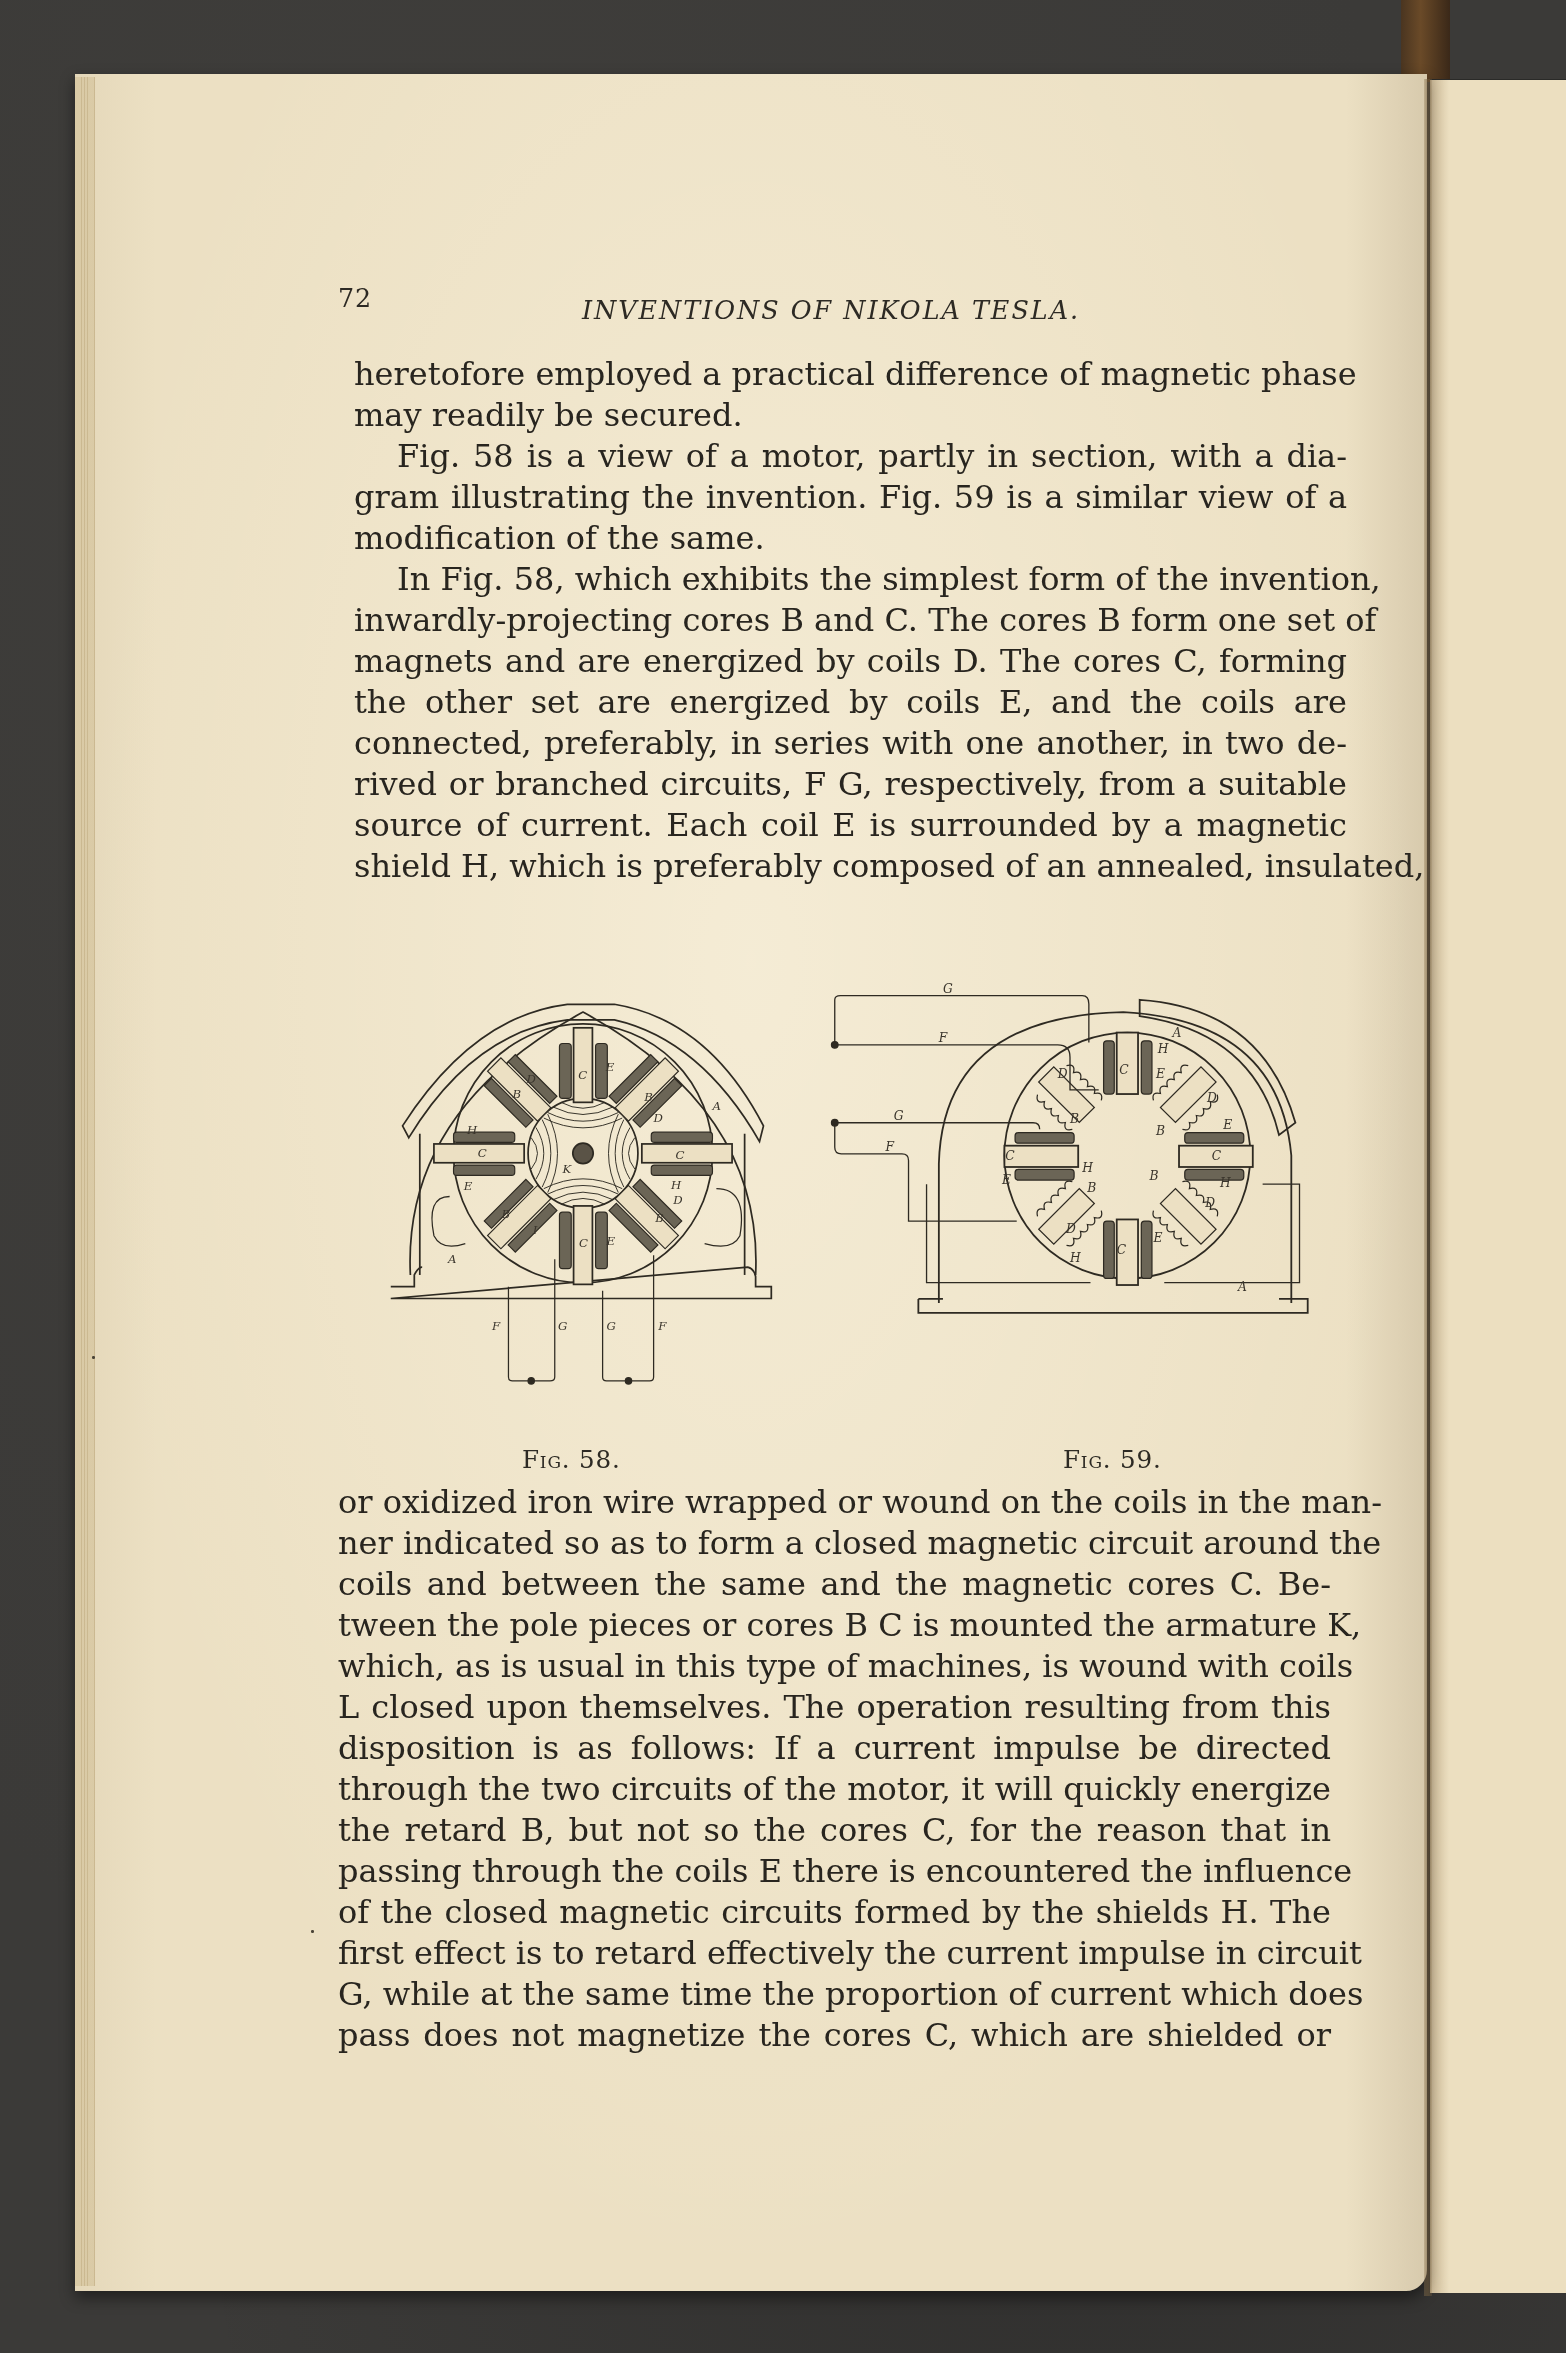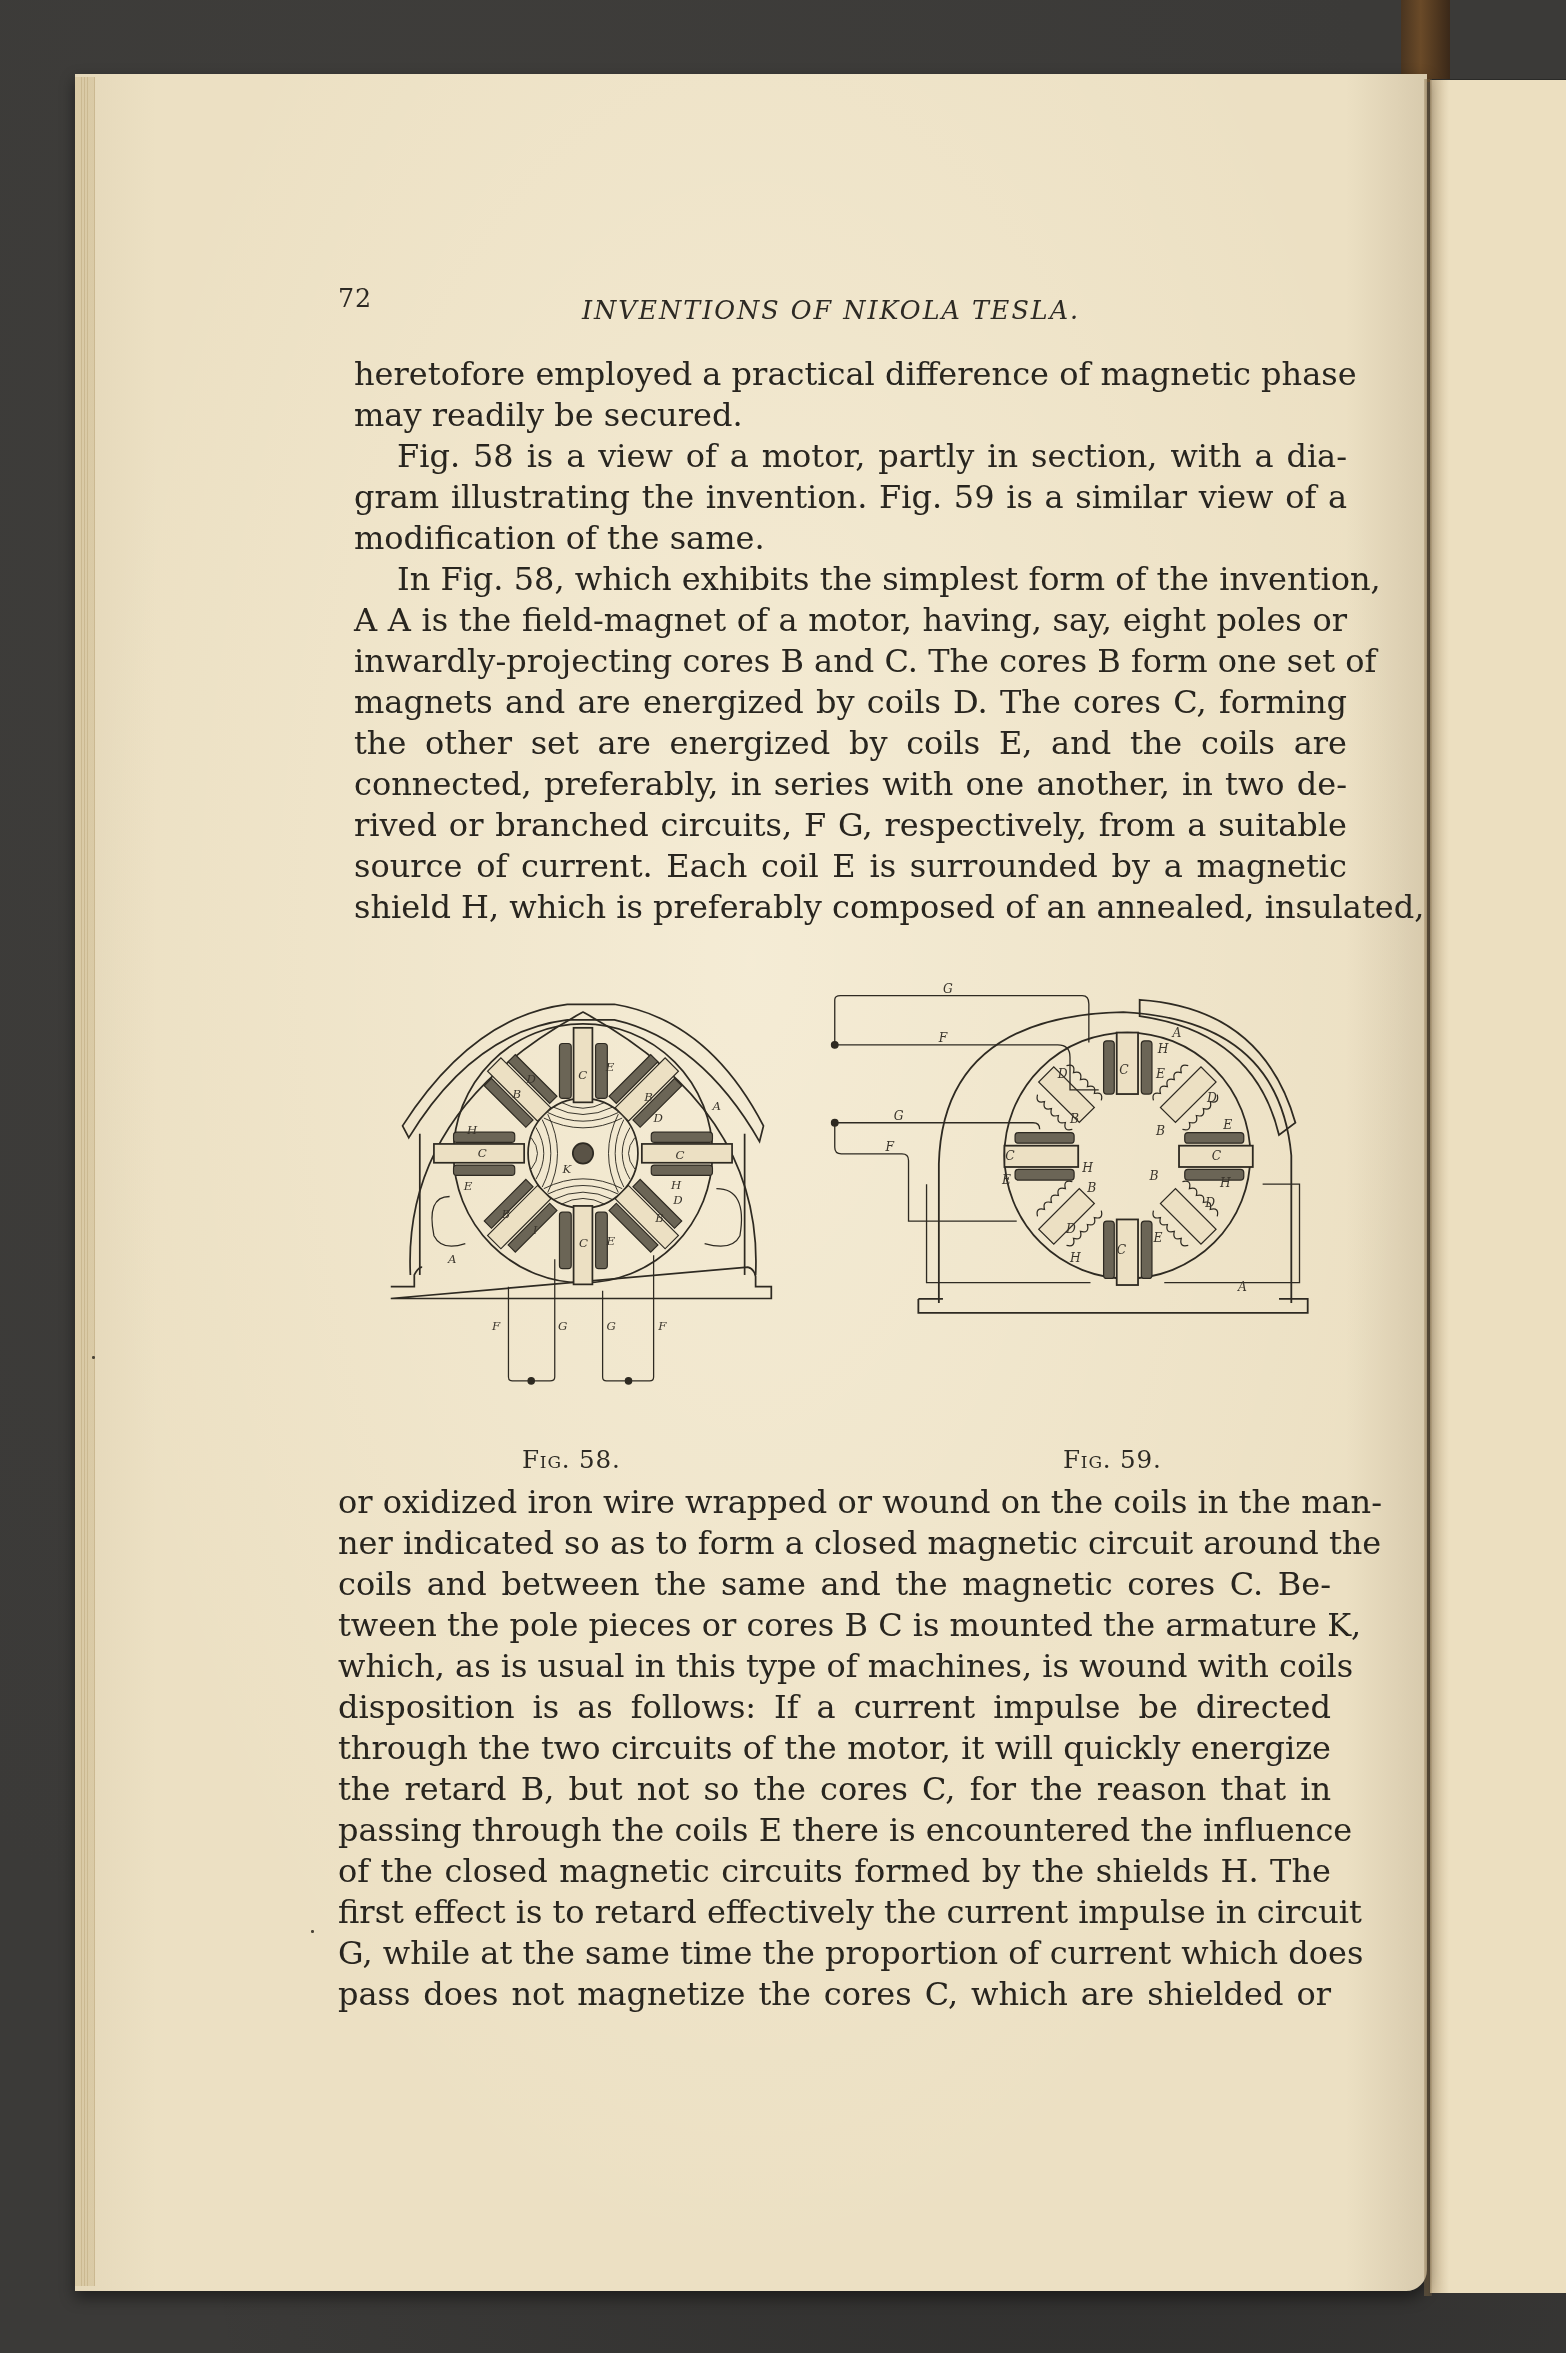--- a/index.html
+++ b/index.html
@@ -95,21 +95,20 @@
   <span class="running-title">INVENTIONS OF NIKOLA TESLA.</span>
 </div>
 
 <div class="text-block" id="upper-text">
   <span class="line">heretofore employed a practical difference of magnetic phase</span>
   <span class="line last">may readily be secured.</span>
   <span class="line indent">Fig. 58 is a view of a motor, partly in section, with a dia-</span>
   <span class="line">gram illustrating the invention. Fig. 59 is a similar view of a</span>
   <span class="line last">modification of the same.</span>
   <span class="line indent">In Fig. 58, which exhibits the simplest form of the invention,</span>
-  <span class="line">A A is the field-magnet of a motor, having, say, eight poles or</span>
   <span class="line">inwardly-projecting cores B and C. The cores B form one set of</span>
   <span class="line">magnets and are energized by coils D. The cores C, forming</span>
   <span class="line">the other set are energized by coils E, and the coils are</span>
   <span class="line">connected, preferably, in series with one another, in two de-</span>
   <span class="line">rived or branched circuits, F G, respectively, from a suitable</span>
   <span class="line">source of current. Each coil E is surrounded by a magnetic</span>
   <span class="line">shield H, which is preferably composed of an annealed, insulated,</span>
 </div>
 
 <svg class="figure" id="fig58" viewBox="0 0 520 540">
@@ -305,20 +304,21 @@
 
 <div class="fig-caption" id="fig58-caption">Fig. 58.</div>
 <div class="fig-caption" id="fig59-caption">Fig. 59.</div>
 
 <div class="text-block" id="lower-text">
   <span class="line">or oxidized iron wire wrapped or wound on the coils in the man-</span>
   <span class="line">ner indicated so as to form a closed magnetic circuit around the</span>
   <span class="line">coils and between the same and the magnetic cores C. Be-</span>
   <span class="line">tween the pole pieces or cores B C is mounted the armature K,</span>
   <span class="line">which, as is usual in this type of machines, is wound with coils</span>
+  <span class="line">L closed upon themselves. The operation resulting from this</span>
   <span class="line">disposition is as follows: If a current impulse be directed</span>
   <span class="line">through the two circuits of the motor, it will quickly energize</span>
   <span class="line">the retard B, but not so the cores C, for the reason that in</span>
   <span class="line">passing through the coils E there is encountered the influence</span>
   <span class="line">of the closed magnetic circuits formed by the shields H. The</span>
   <span class="line">first effect is to retard effectively the current impulse in circuit</span>
   <span class="line">G, while at the same time the proportion of current which does</span>
   <span class="line">pass does not magnetize the cores C, which are shielded or</span>
 </div>
 

